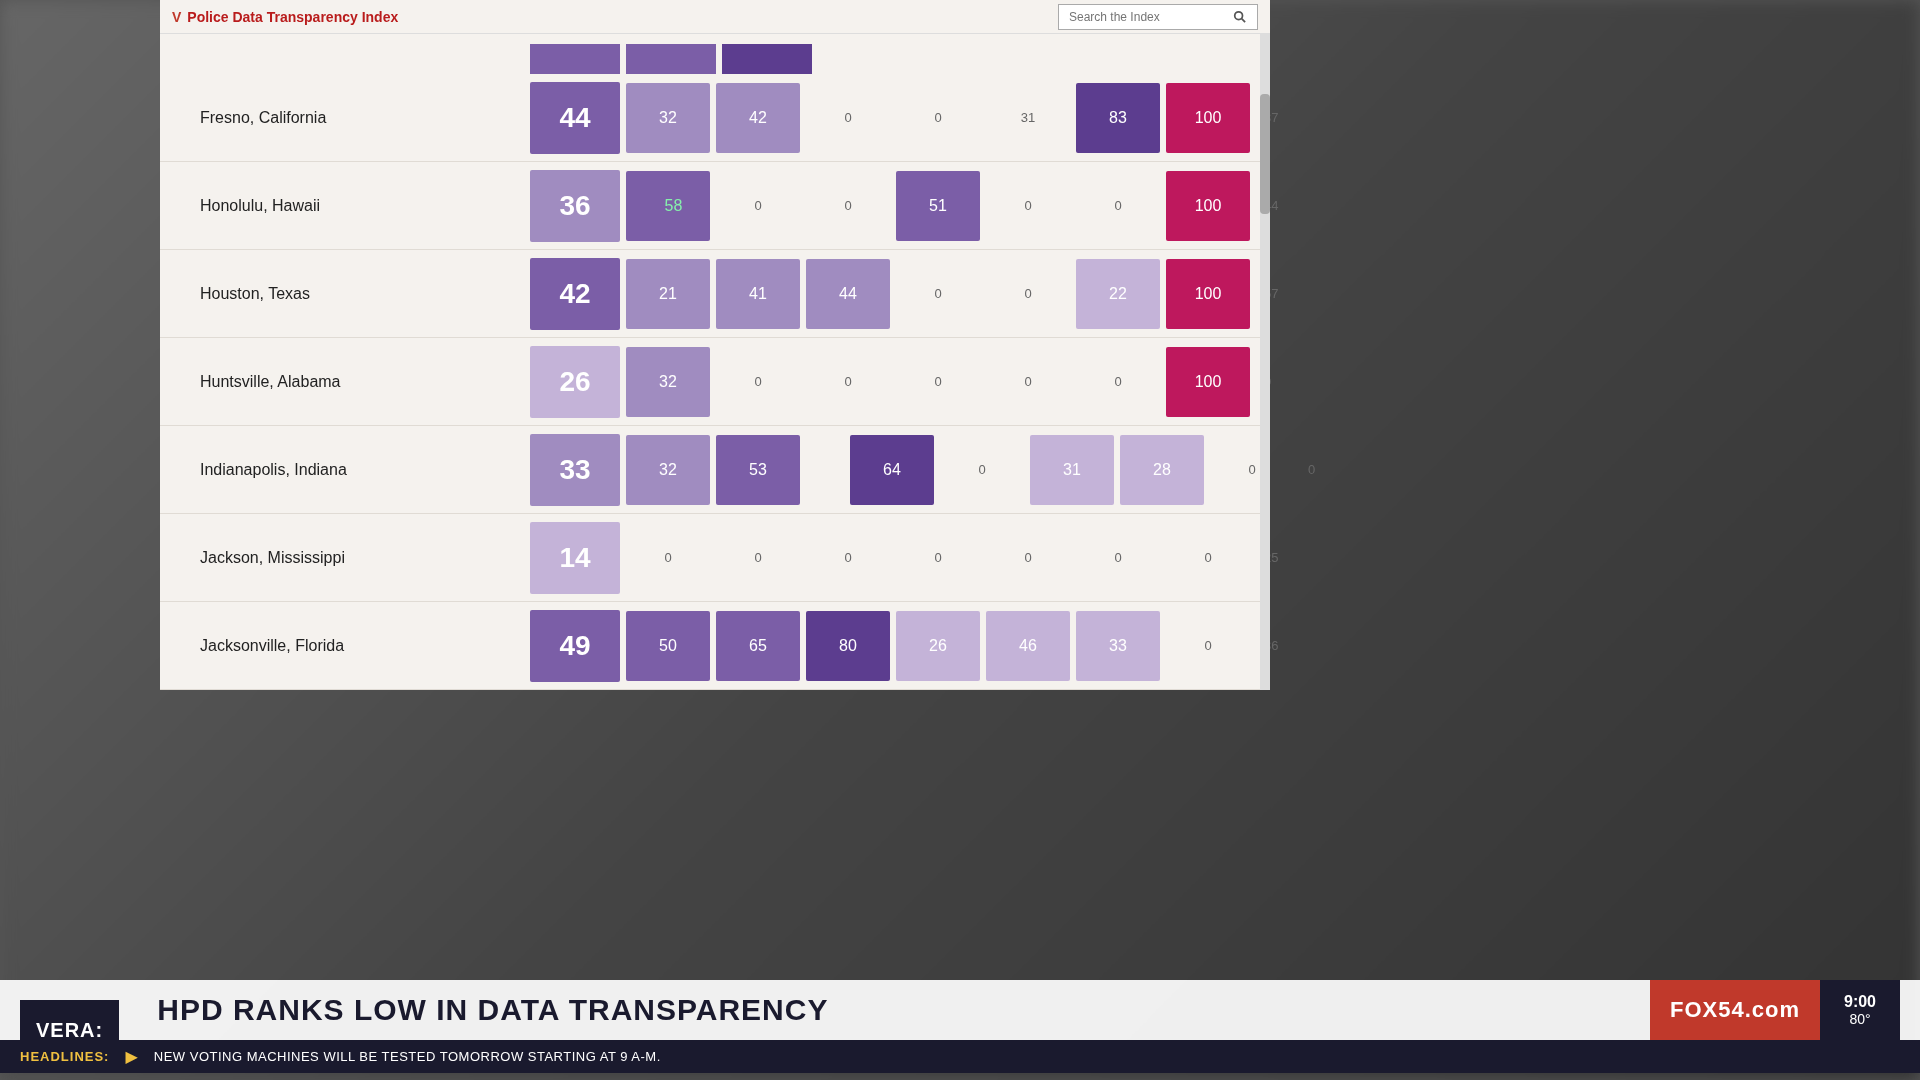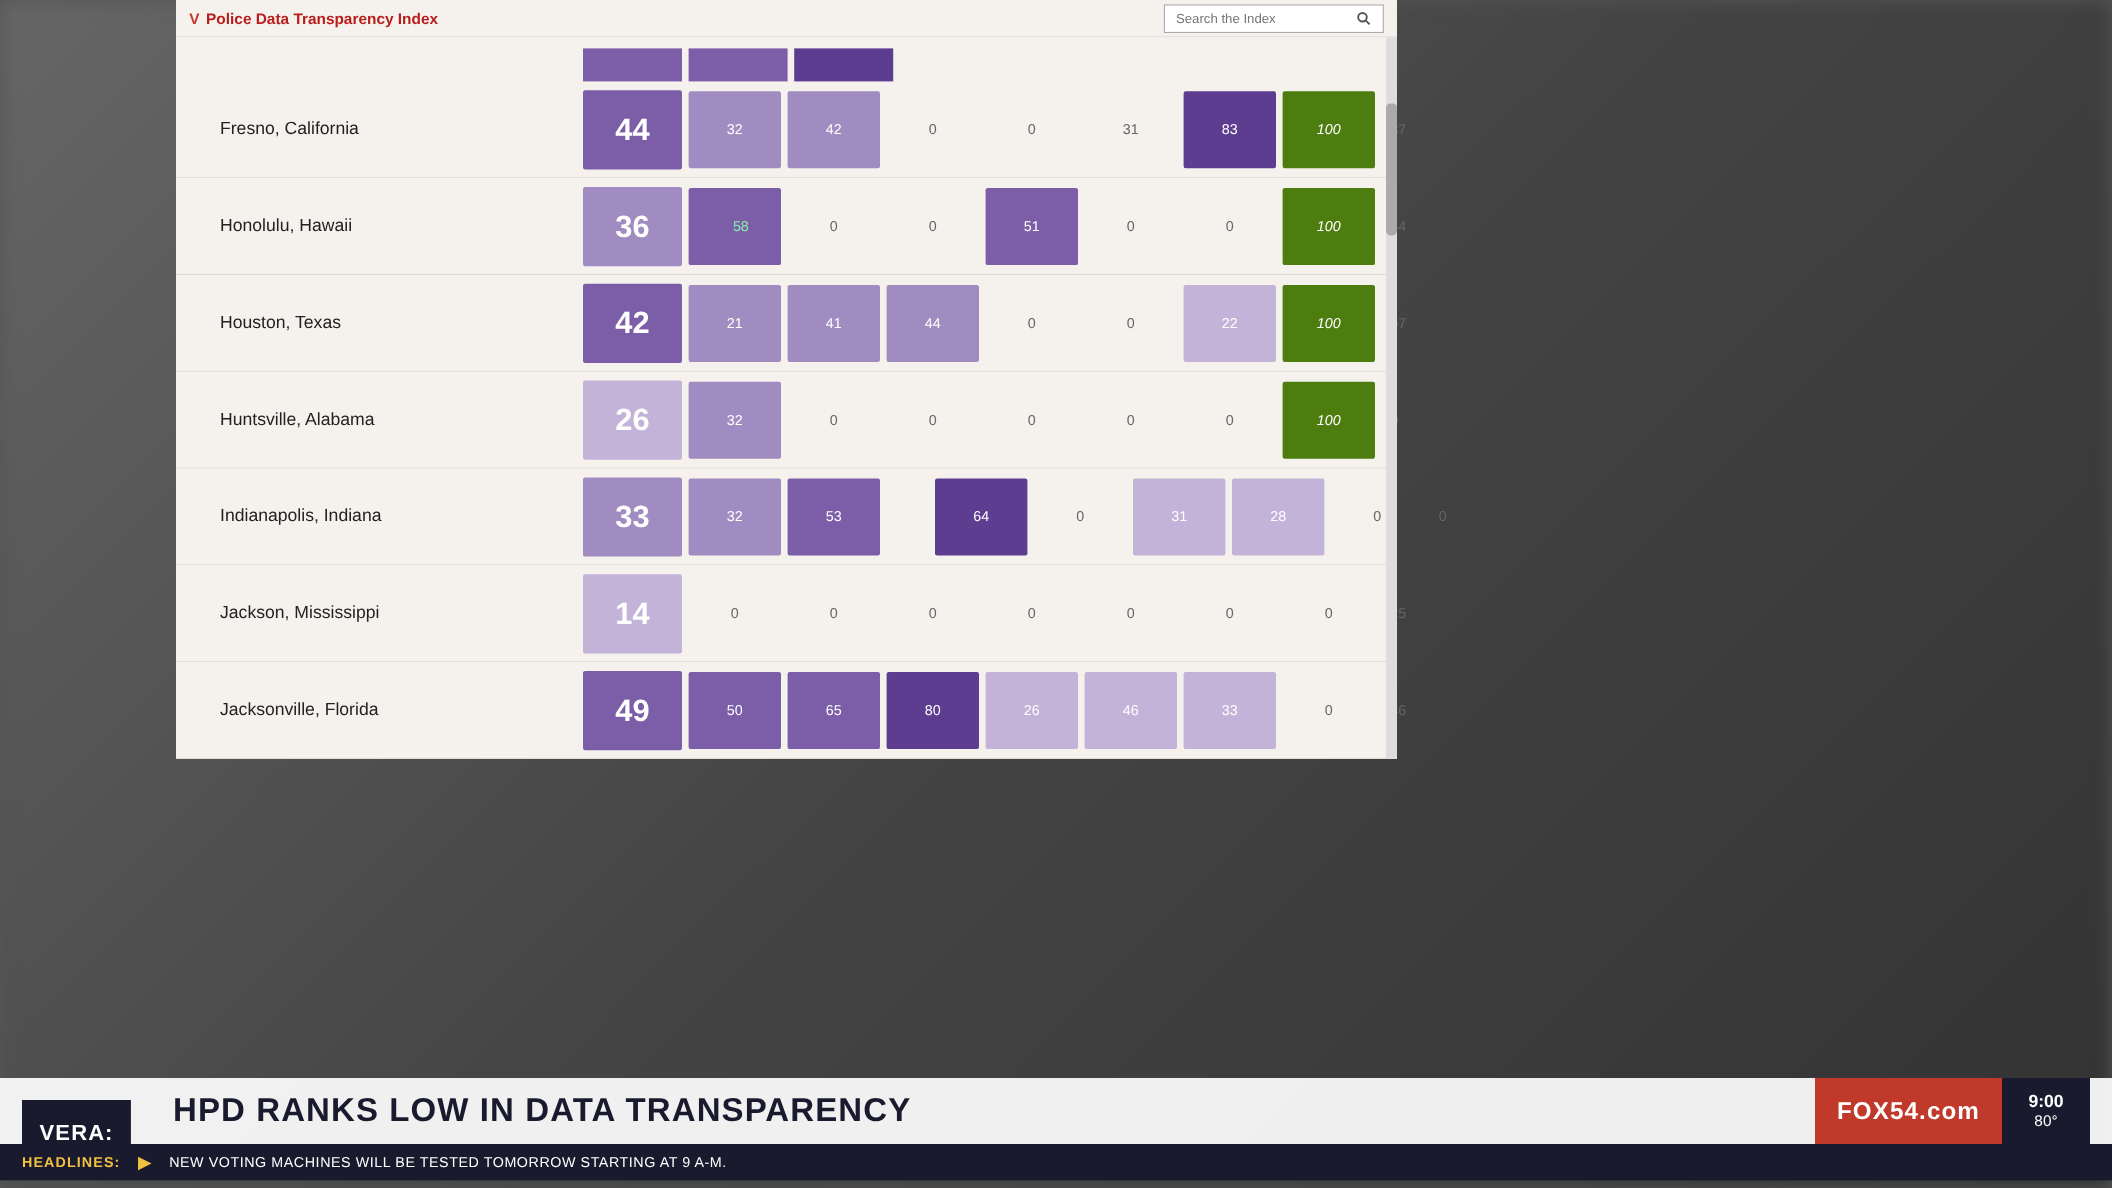--- a/index.html
+++ b/index.html
@@ -145,21 +145,21 @@
       flex: 1;
       padding-right: 10px;
     }
 
     .score-cell {
       width: 84px;
       height: 70px;
       display: flex;
       align-items: center;
       justify-content: center;
-      font-size: 13px;
+      font-size: 16px;
       color: #555;
       font-weight: 500;
       border-radius: 2px;
       flex-shrink: 0;
     }
 
     .score-cell.large-score {
       width: 90px;
       height: 72px;
       font-size: 28px;
@@ -171,21 +171,21 @@
       background: transparent;
       color: #666;
       font-size: 13px;
     }
 
     
     .bg-purple-deep    { background: #5c3d8f; }
     .bg-purple-medium  { background: #7b5ea7; }
     .bg-purple-light   { background: #a08cc0; }
     .bg-purple-lighter { background: #c4b3d8; }
-    .bg-black          { background: #4d7c0f; color: #fff; font-style: italic; }
+    .bg-black          { background: #be185d; color: #fff; }
 
     .overflow-text {
       font-size: 13px;
       color: #666;
       margin-left: 4px;
       min-width: 20px;
     }
 
     
     .news-bar-wrapper {

